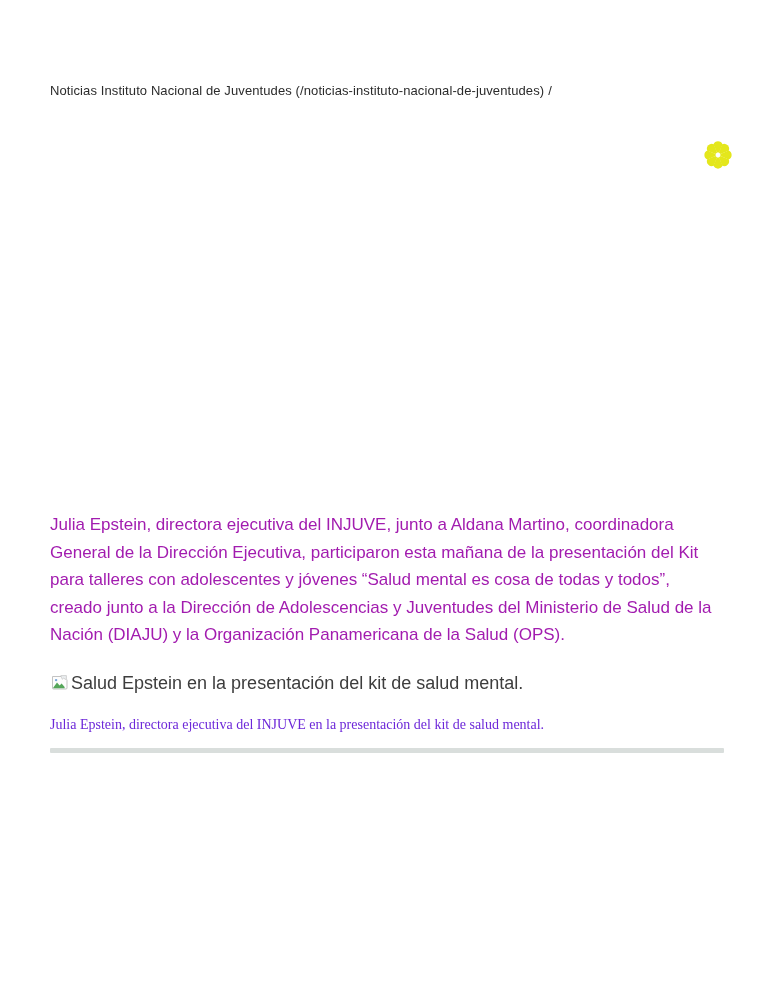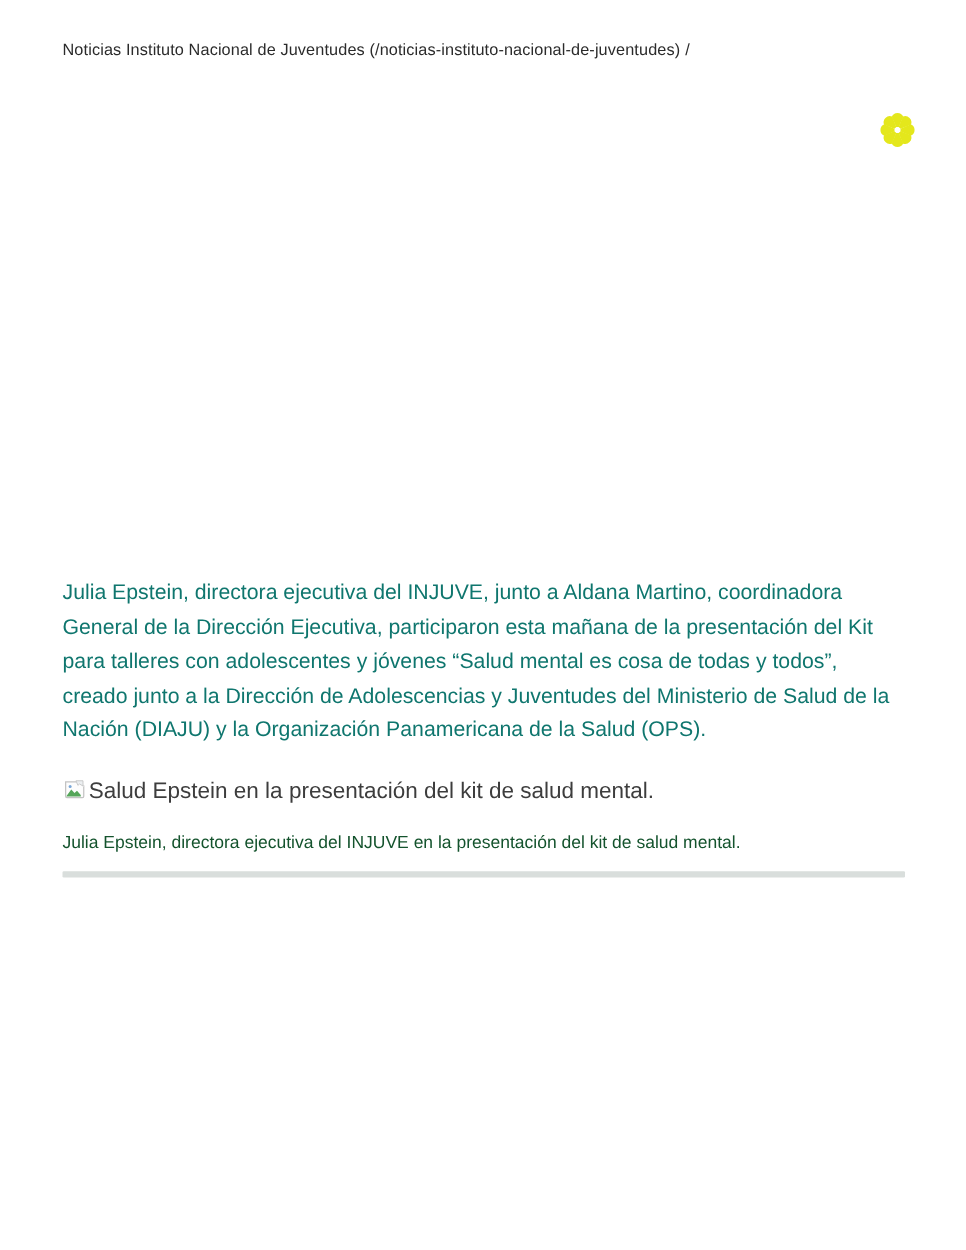--- a/index.html
+++ b/index.html
@@ -11,21 +11,21 @@
     font-family: "Liberation Sans", sans-serif;
     color: #3d3d3d;
     box-sizing: border-box;
   }
   .content {
     position: relative;
     margin: 0 50px;
     width: 673px;
   }
   .breadcrumb {
-    padding-top: 31px;
+    padding-top: 82px;
     font-size: 13px;
     line-height: 17px;
     color: #2b2b2b;
     letter-spacing: 0.1px;
   }
   .breadcrumb a {
     color: #2b2b2b;
     text-decoration: none;
     cursor: pointer;
   }
@@ -60,39 +60,40 @@
     position: absolute;
     top: 42px;
     right: -9px;
     width: 28px;
     height: 28px;
   }
   .body-text {
     margin: 0;
     font-size: 17px;
     line-height: 27.5px;
-    color: #0f766e;
+    color: #a21caf;
     max-width: 676px;
   }
   .alt-line {
     margin-top: 22px;
     font-size: 18px;
     line-height: 24px;
     color: #3d3d3d;
   }
   .alt-line .broken-img {
     display: inline-block;
     vertical-align: -4px;
     margin-right: 1px;
   }
   .caption {
     margin-top: 16px;
     font-size: 14px;
     line-height: 19px;
-    color: #14532d;
+    color: #6d28d9;
+    font-family: Liberation Serif, serif;
   }
   .divider {
     margin-top: 14px;
     width: 674px;
     height: 5px;
     background: #d9dedc;
     border-radius: 1px;
   }
 </style>
 </head>

